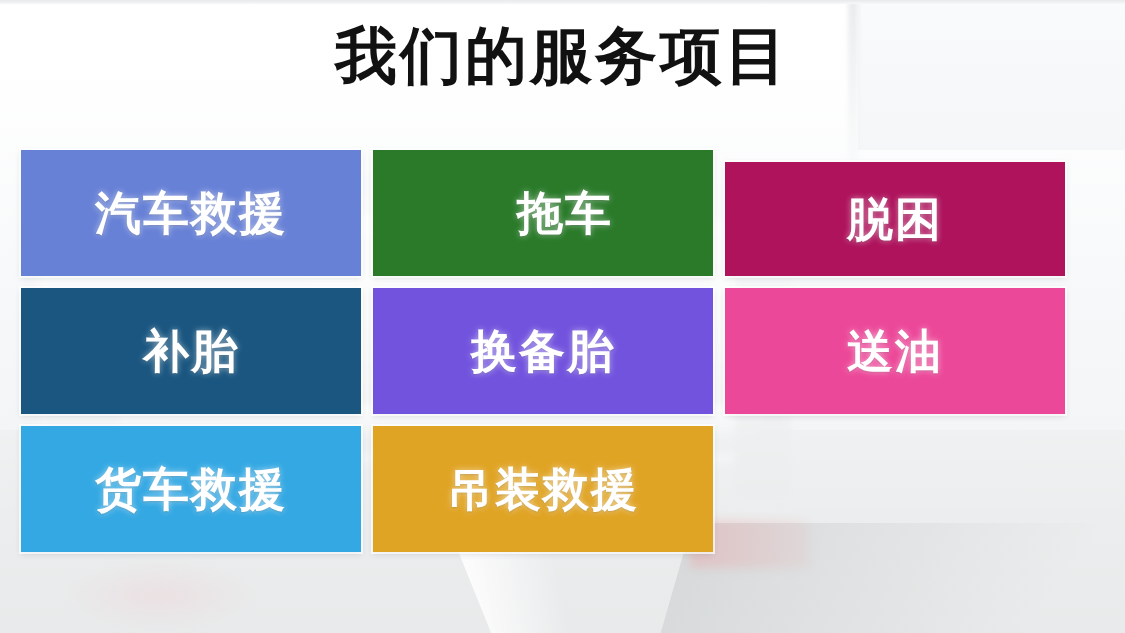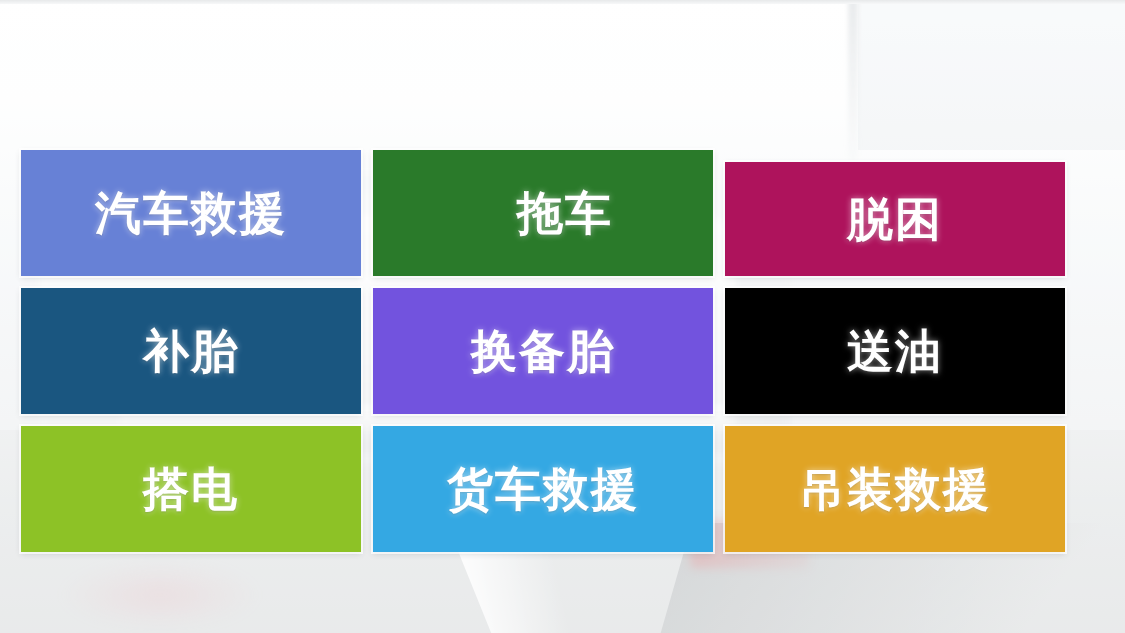--- a/index.html
+++ b/index.html
@@ -266,20 +266,21 @@
     <div class="bd-person-head"></div>
     <div class="bd-person"></div>
     <div class="bd-redcar"></div>
     <div class="bd-pinkwash"></div>
   </div>
 
   <div class="top-hairline"></div>
 
   <div class="content">
 
+    <div class="page-title">我们的服务项目</div>
 
     <div class="tile-grid">
 
       <div class="tile" style="background-color: rgb(103, 129, 214);">
         <span class="tile-label">汽车救援</span>
       </div>
 
       <div class="tile" style="background-color: rgb(42, 122, 42); padding-left: 44px;">
         <span class="tile-label">拖车</span>
       </div>
@@ -289,27 +290,24 @@
       </div>
 
       <div class="tile" style="background-color: rgb(26, 86, 128);">
         <span class="tile-label">补胎</span>
       </div>
 
       <div class="tile" style="background-color: rgb(114, 83, 222);">
         <span class="tile-label">换备胎</span>
       </div>
 
-      <div class="tile" style="background-color: #000000;">
+      <div class="tile" style="background-color: #ec4899;">
         <span class="tile-label">送油</span>
       </div>
 
-      <div class="tile" style="background-color: rgb(141, 194, 38);">
-        <span class="tile-label">搭电</span>
-      </div>
 
       <div class="tile" style="background-color: rgb(52, 168, 227);">
         <span class="tile-label">货车救援</span>
       </div>
 
       <div class="tile" style="background-color: rgb(224, 164, 37);">
         <span class="tile-label">吊装救援</span>
       </div>
 
     </div>

